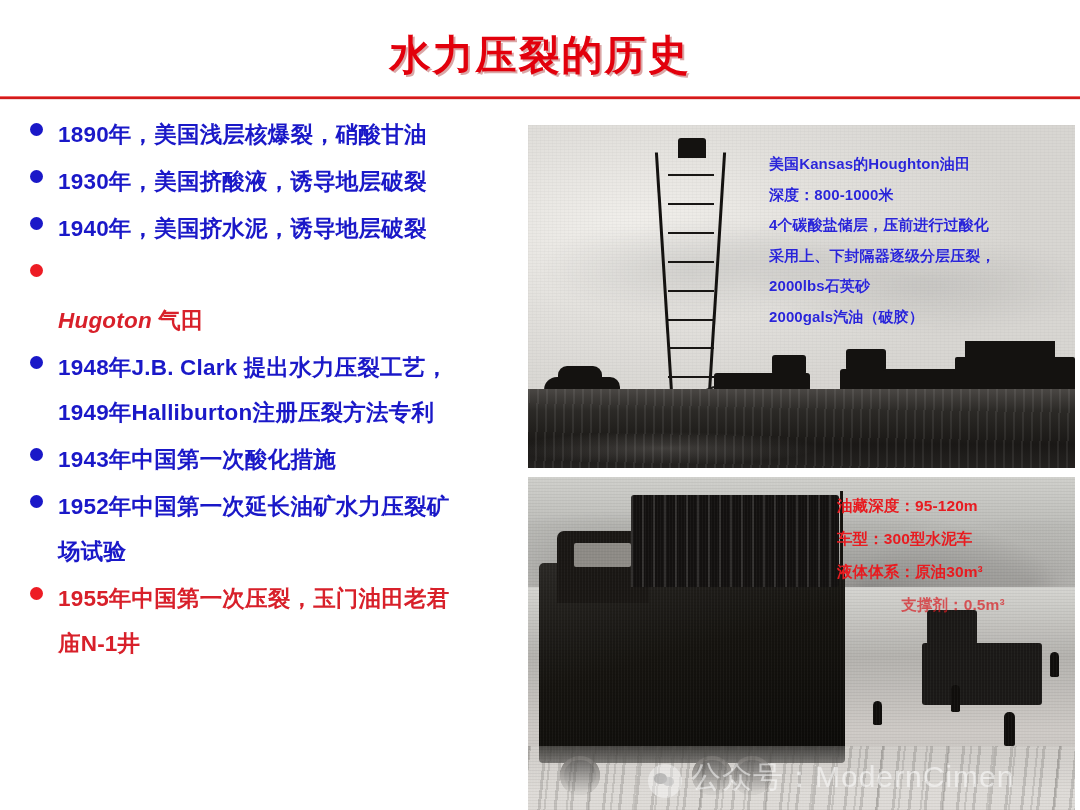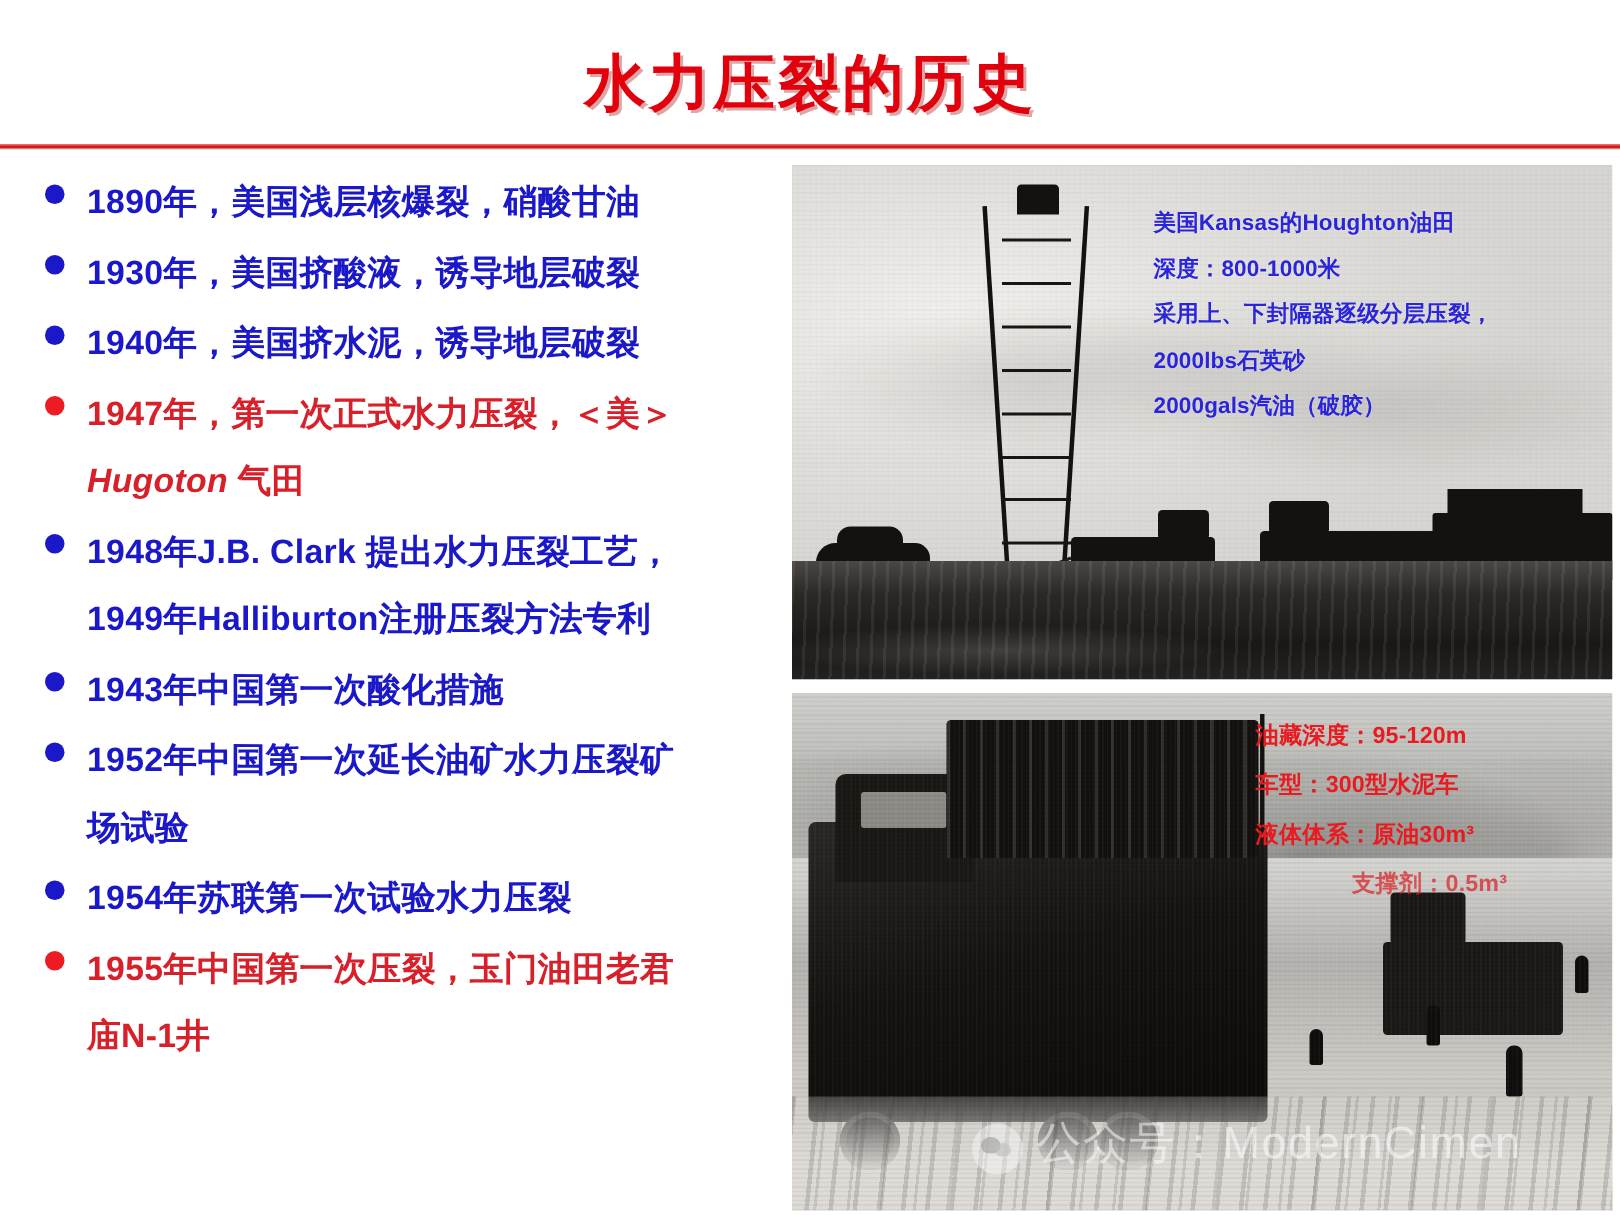--- a/index.html
+++ b/index.html
@@ -51,20 +51,21 @@
   .c-blue { color:#1A18C8; }
   .c-red  { color:#D8202A; }
   .dot-blue { background:#1A18C8; }
   .dot-red  { background:#ED1C24; }
   .ital { font-style:italic; }
 
   
   .photo {
     position:absolute; left:528px; width:547px;
     overflow:hidden;
+    margin-top:15px;
   }
   #photo-top    { top:110px; height:343px; }
   #photo-bottom { top:462px; height:345px; }
 
   .photo-canvas { position:absolute; inset:0; }
 
   
   #sky-top {
     position:absolute; inset:0;
     background:
@@ -264,44 +265,40 @@
     <span class="bullet-text c-blue">1930年，美国挤酸液，诱导地层破裂</span>
   </div>
 
   <div class="bullet-row">
     <span class="bullet-dot dot-blue"></span>
     <span class="bullet-text c-blue">1940年，美国挤水泥，诱导地层破裂</span>
   </div>
 
   <div class="bullet-row">
     <span class="bullet-dot dot-red"></span>
-    <span class="bullet-text c-red"><span>1947年，第一次正式水力压裂，＜美＞</span><br><span class="ital">Hugoton</span><span> 气田</span></span>
+    <span class="bullet-text c-red"><br><span class="ital">Hugoton</span><span> 气田</span></span>
   </div>
 
   <div class="bullet-row">
     <span class="bullet-dot dot-blue"></span>
     <span class="bullet-text c-blue">1948年J.B. Clark 提出水力压裂工艺，
 1949年Halliburton注册压裂方法专利</span>
   </div>
 
   <div class="bullet-row">
     <span class="bullet-dot dot-blue"></span>
     <span class="bullet-text c-blue">1943年中国第一次酸化措施</span>
   </div>
 
   <div class="bullet-row">
     <span class="bullet-dot dot-blue"></span>
     <span class="bullet-text c-blue">1952年中国第一次延长油矿水力压裂矿
 场试验</span>
   </div>
 
-  <div class="bullet-row">
-    <span class="bullet-dot dot-blue"></span>
-    <span class="bullet-text c-blue">1954年苏联第一次试验水力压裂</span>
-  </div>
 
   <div class="bullet-row">
     <span class="bullet-dot dot-red"></span>
     <span class="bullet-text c-red">1955年中国第一次压裂，玉门油田老君
 庙N-1井</span>
   </div>
 
 </div>
 
 <div class="photo" id="photo-top">
@@ -338,20 +335,21 @@
       <span class="wheel" style="left:86px"></span>
     </div>
     <div class="veh" id="rig-cluster"></div>
 
     <div id="ground-top"></div>
   </div>
 
   <div id="caption-top">
     <div>美国Kansas的Houghton油田</div>
     <div>深度：800-1000米</div>
+    <div>4个碳酸盐储层，压前进行过酸化</div>
     <div>采用上、下封隔器逐级分层压裂，</div>
     <div>2000lbs石英砂</div>
     <div>2000gals汽油（破胶）</div>
   </div>
 </div>
 
 <div class="photo" id="photo-bottom">
   <div class="photo-canvas">
     <div id="snow-bottom"></div>
     <div id="hills-bottom"></div>

